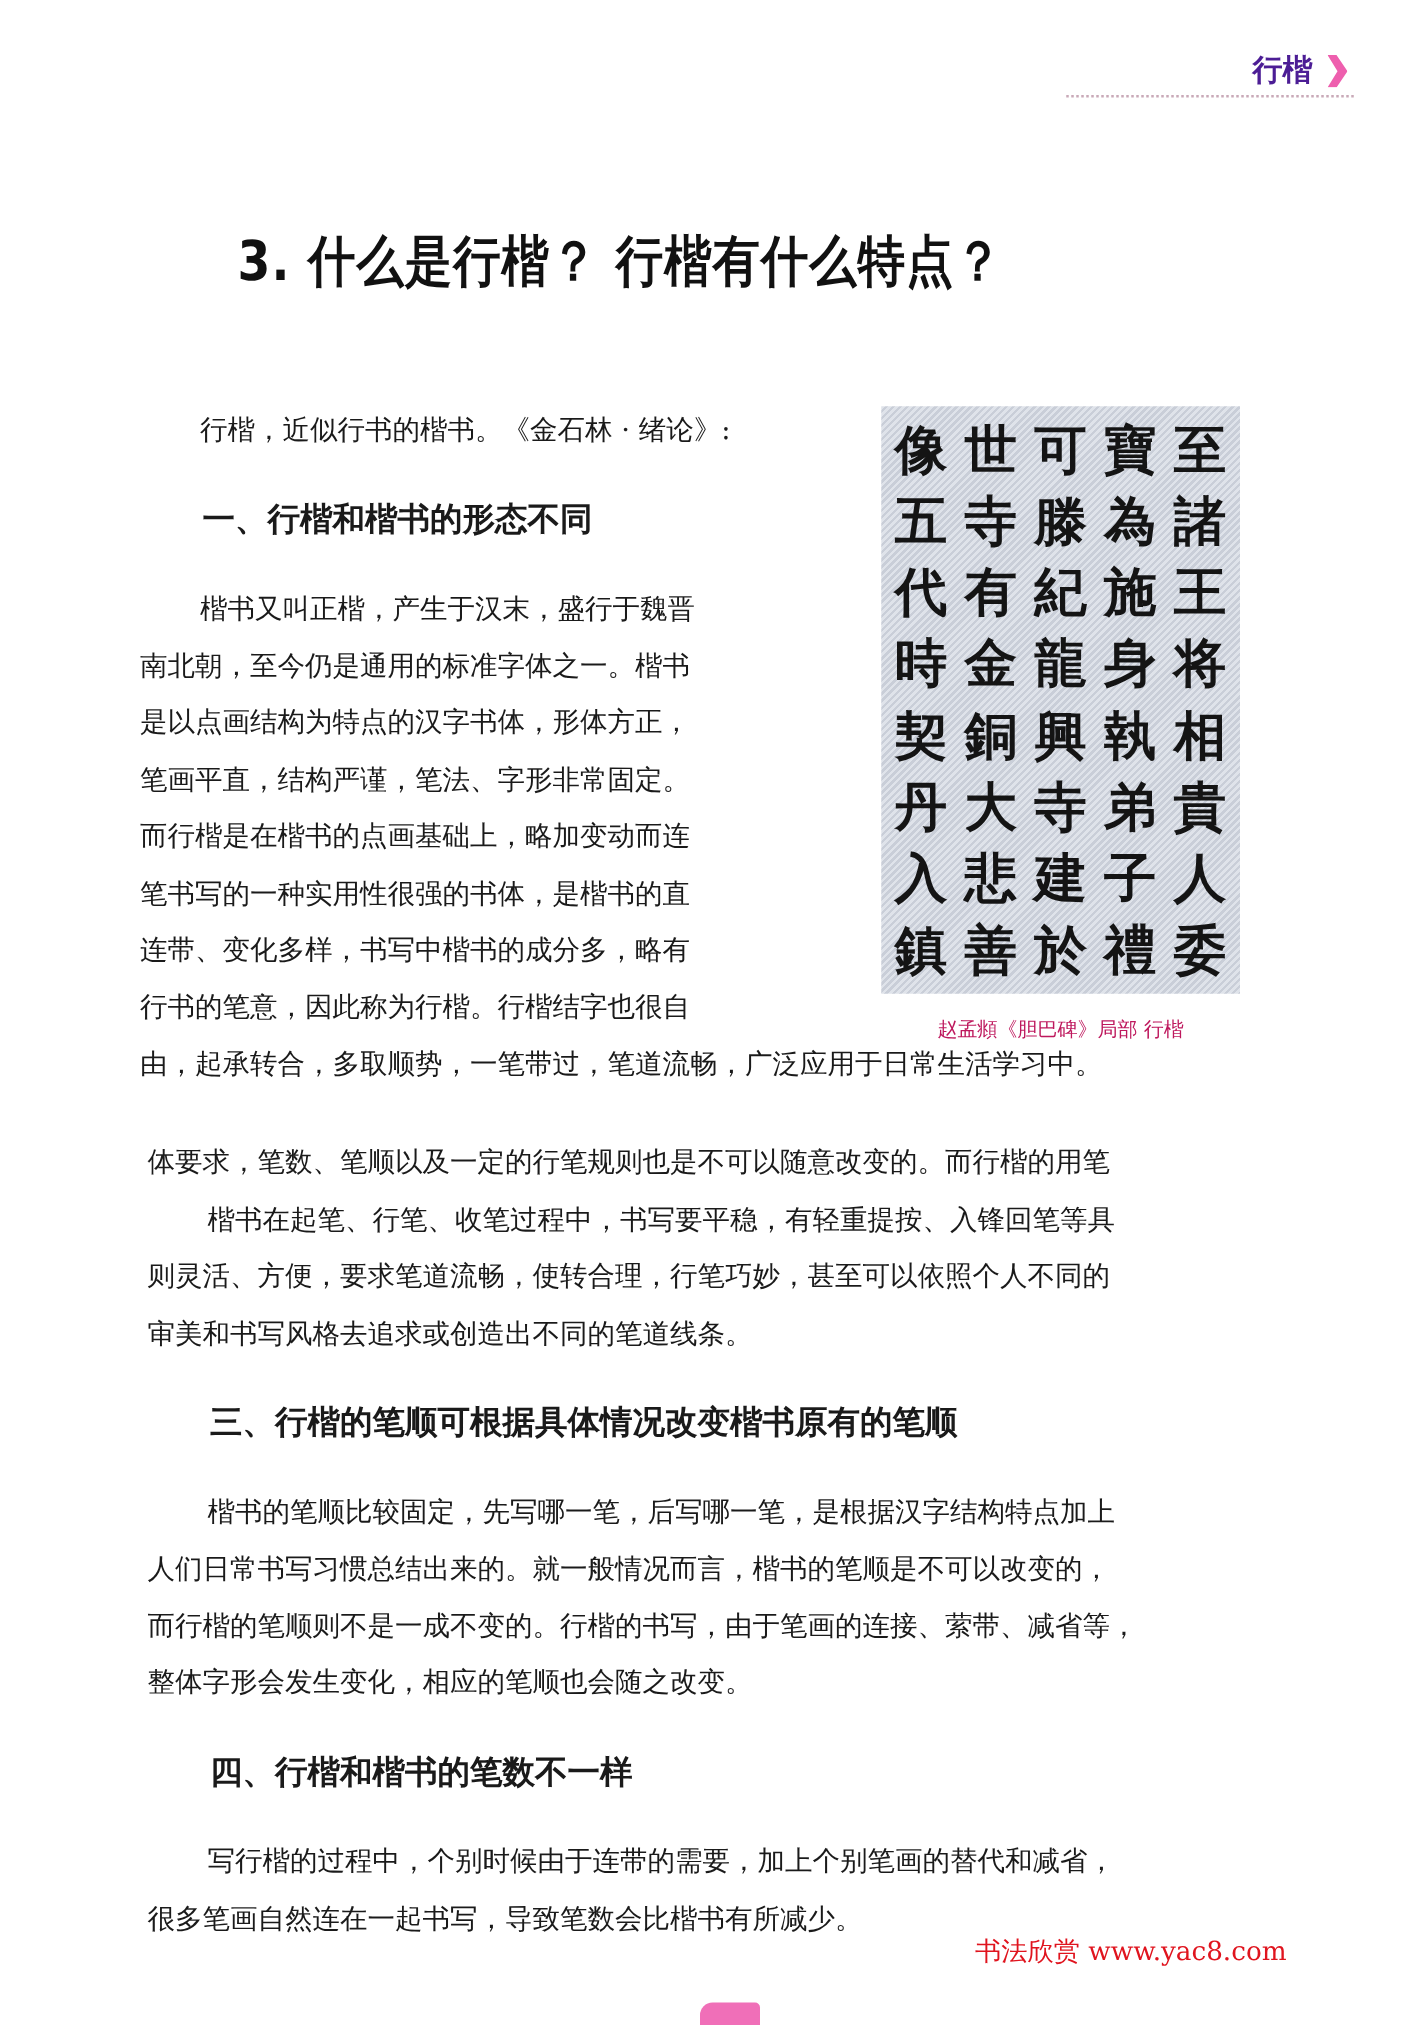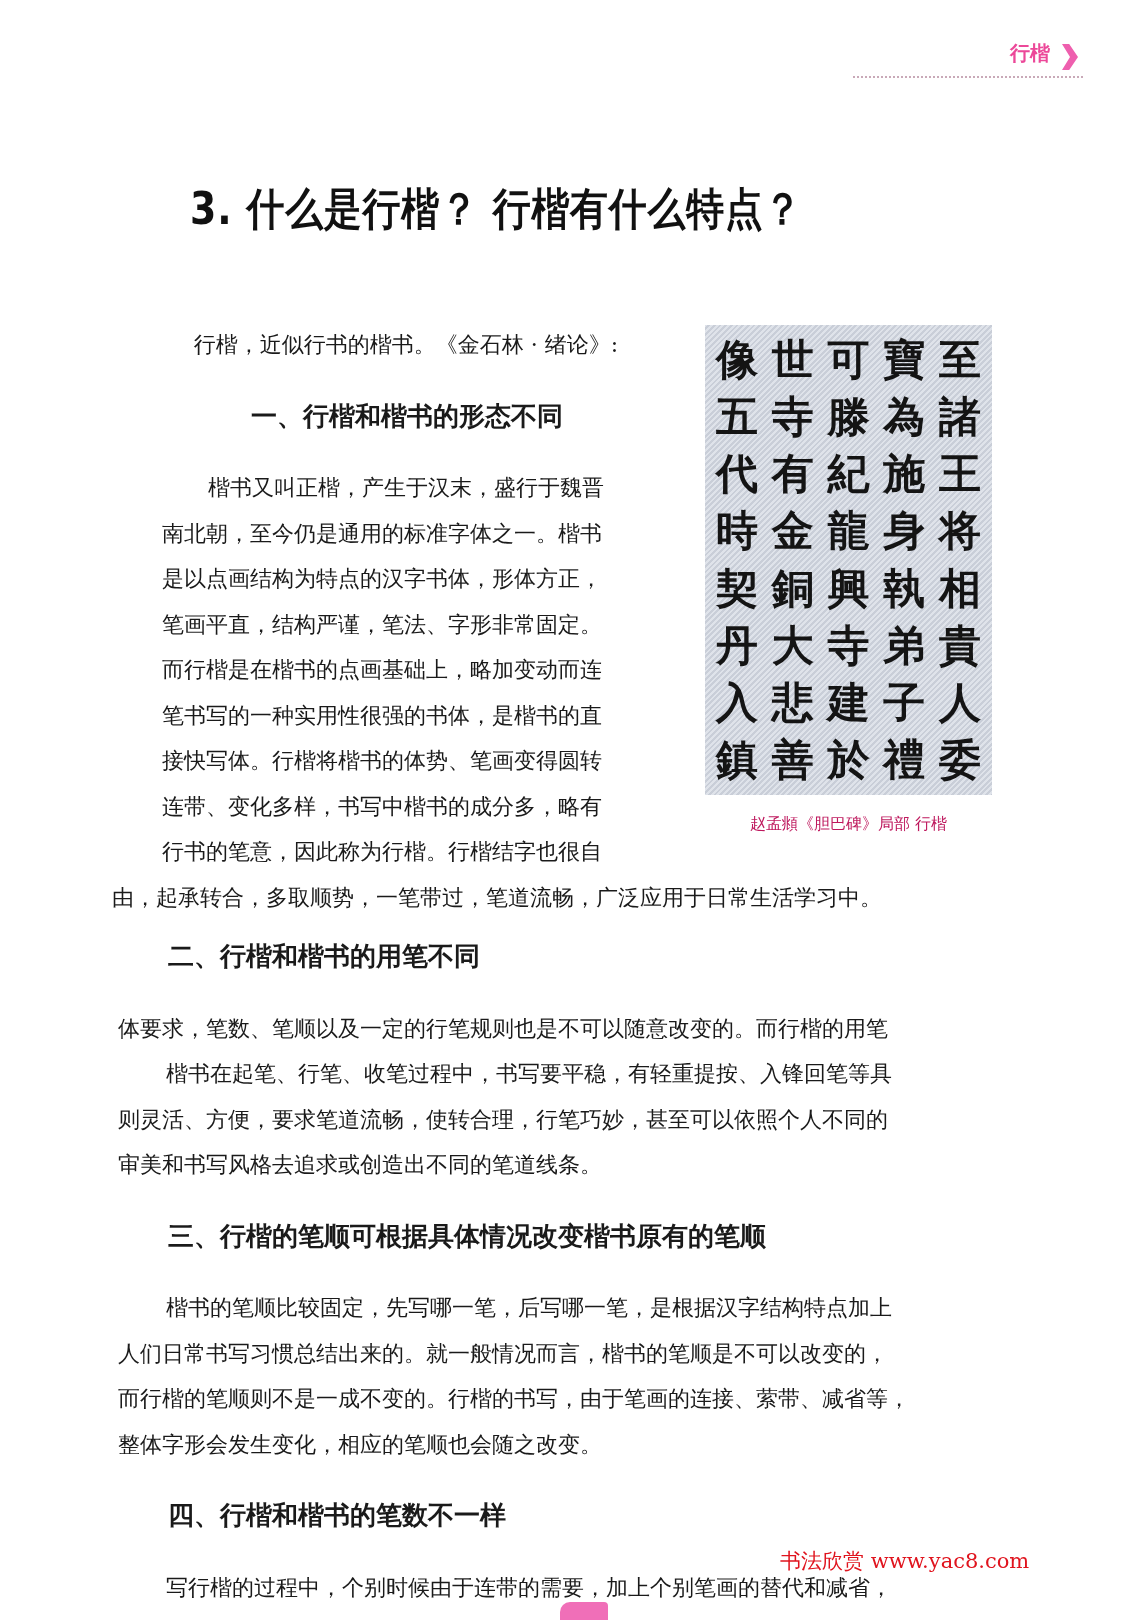--- a/index.html
+++ b/index.html
@@ -7,21 +7,21 @@
     width: 1131px; height: 1620px; background: #ffffff;
     position: relative; overflow: hidden;
     font-family: "DejaVu Serif", "Liberation Serif", serif;
     color: #1a1a1a;
   }
   .header-tag {
     position: absolute; left: 860px; top: 36px; width: 240px; height: 44px;
   }
   .header-tag .label {
     position: absolute; right: 50px; top: 4px;
-    font-family: "DejaVu Sans", sans-serif; font-weight: bold; font-size: 20px; color: #ec4899;
+    font-family: "DejaVu Sans", sans-serif; font-weight: bold; font-size: 24px; color: #4c1d95;
   }
   .header-tag .chevron {
     position: absolute; right: 22px; top: 8px; width: 16px; height: 26px;
     background: #ee5fae;
     clip-path: polygon(0 0, 45% 0, 100% 50%, 45% 100%, 0 100%, 50% 50%);
   }
   .header-rule {
     position: absolute; left: 853px; top: 76px; width: 230px; height: 0;
     border-top: 2px dotted #c9a9b8;
   }
@@ -69,37 +69,35 @@
 <body>
 
 <div class="header-tag">
   <span class="label">行楷</span>
   <span class="chevron"></span>
 </div>
 <div class="header-rule"></div>
 
 <div class="page-title">3. 什么是行楷？ 行楷有什么特点？</div>
 
-<div class="text-block" style="left:112px; top:322px; width:540px;text-align:center;">
+<div class="text-block" style="left:112px; top:322px; width:540px;">
   <p class="p indent">行楷，近似行书的楷书。《金石林 · 绪论》:</p>
   <p class="h">一、行楷和楷书的形态不同</p>
   <p class="p indent">楷书又叫正楷，产生于汉末，盛行于魏晋</p>
   <p class="p">南北朝，至今仍是通用的标准字体之一。楷书</p>
   <p class="p">是以点画结构为特点的汉字书体，形体方正，</p>
   <p class="p">笔画平直，结构严谨，笔法、字形非常固定。</p>
   <p class="p">而行楷是在楷书的点画基础上，略加变动而连</p>
   <p class="p">笔书写的一种实用性很强的书体，是楷书的直</p>
-  <p class="p">接快写体。行楷将楷书的体势、笔画变得圆转</p>
   <p class="p">连带、变化多样，书写中楷书的成分多，略有</p>
   <p class="p">行书的笔意，因此称为行楷。行楷结字也很自</p>
   <p class="p">由，起承转合，多取顺势，一笔带过，笔道流畅，广泛应用于日常生活学习中。</p>
 </div>
 
 <div class="text-block" style="left:118px; top:908px; width:920px;">
-  <p class="h">二、行楷和楷书的用笔不同</p>
   <p class="p">体要求，笔数、笔顺以及一定的行笔规则也是不可以随意改变的。而行楷的用笔</p>
   <p class="p indent">楷书在起笔、行笔、收笔过程中，书写要平稳，有轻重提按、入锋回笔等具</p>
   <p class="p">则灵活、方便，要求笔道流畅，使转合理，行笔巧妙，甚至可以依照个人不同的</p>
   <p class="p">审美和书写风格去追求或创造出不同的笔道线条。</p>
   <p class="h">三、行楷的笔顺可根据具体情况改变楷书原有的笔顺</p>
   <p class="p indent">楷书的笔顺比较固定，先写哪一笔，后写哪一笔，是根据汉字结构特点加上</p>
   <p class="p">人们日常书写习惯总结出来的。就一般情况而言，楷书的笔顺是不可以改变的，</p>
   <p class="p">而行楷的笔顺则不是一成不变的。行楷的书写，由于笔画的连接、萦带、减省等，</p>
   <p class="p">整体字形会发生变化，相应的笔顺也会随之改变。</p>
   <p class="h">四、行楷和楷书的笔数不一样</p>

